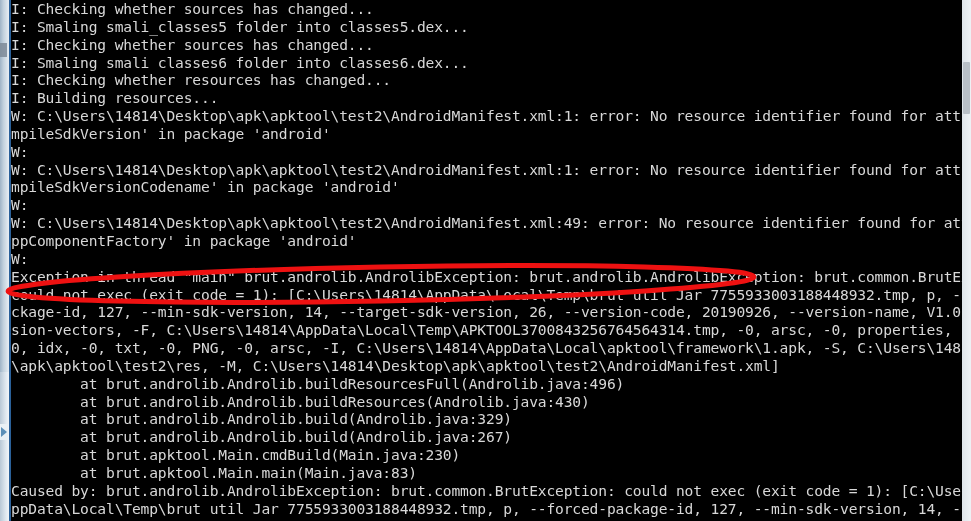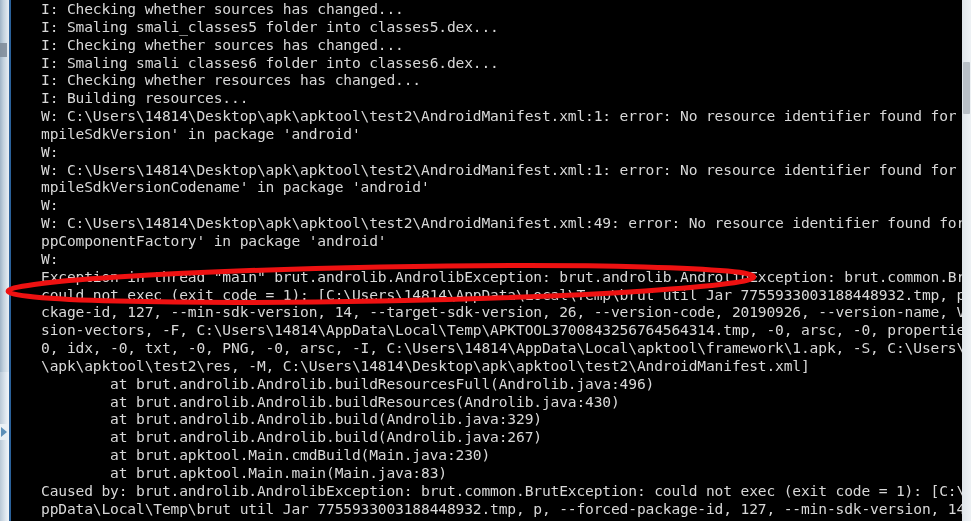--- a/index.html
+++ b/index.html
@@ -89,21 +89,20 @@
     font-family: "DejaVu Sans Mono", "Liberation Mono", monospace;
     font-size: 14.6px;
     line-height: 17.85px;
     white-space: pre;
     letter-spacing: -0.15px;
   }
   .console-line {
     height: 17.85px;
     white-space: pre;
     overflow: hidden;
-    padding-left: 30px;
   }
 
   
   #annotation-layer {
     position: absolute;
     left: 0; top: 0;
     width: 971px; height: 521px;
     pointer-events: none;
   }
 </style>

